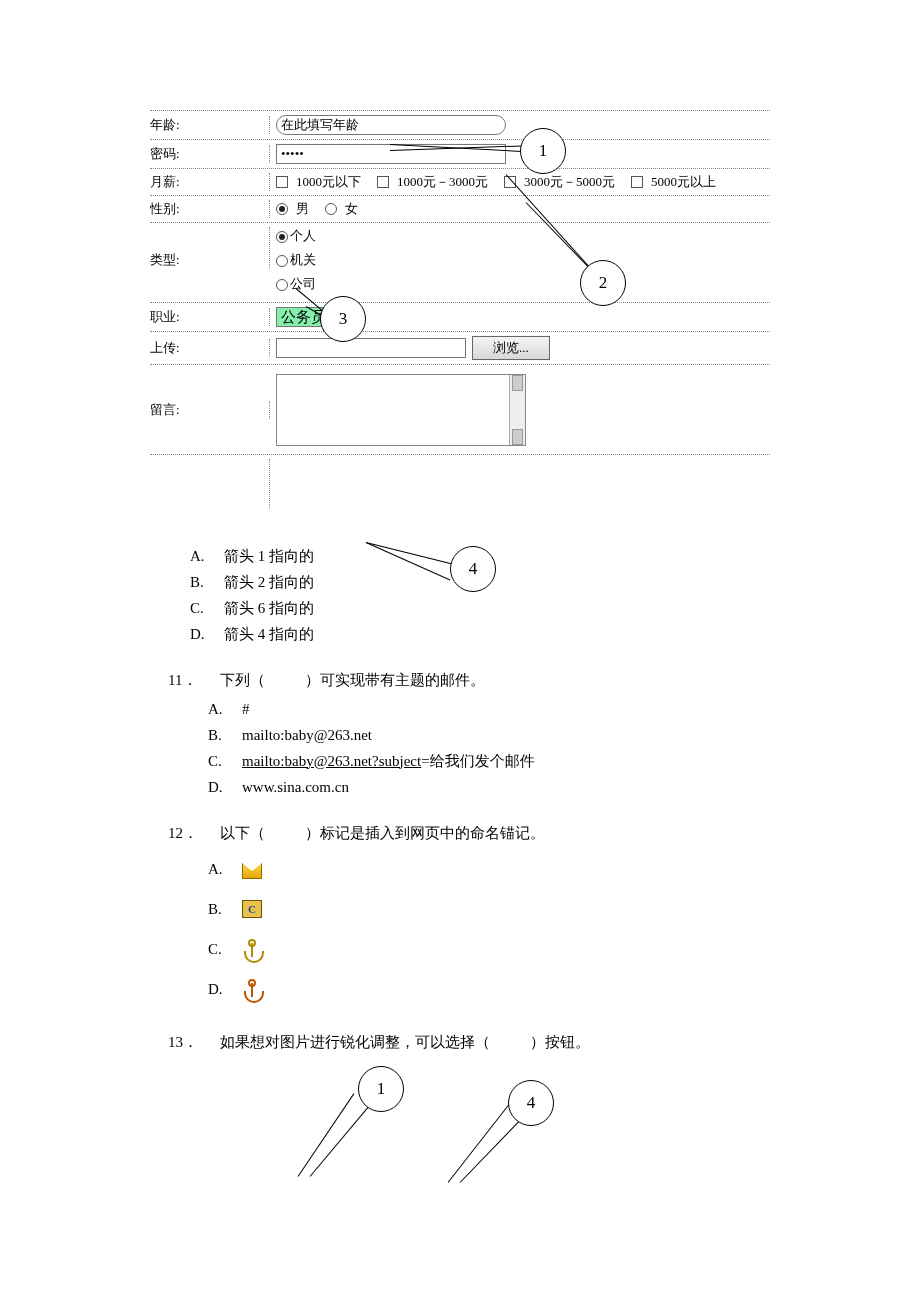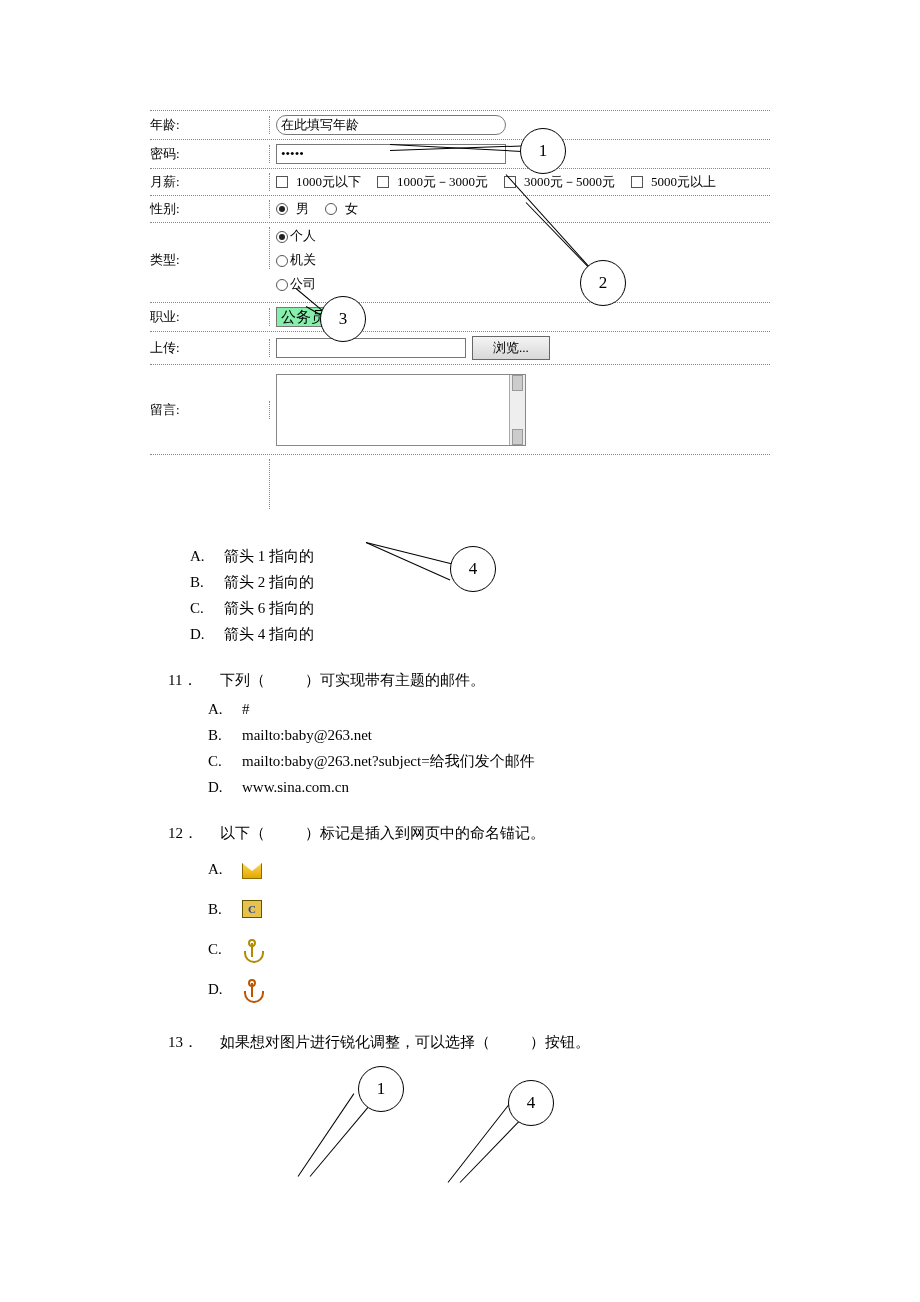--- a/index.html
+++ b/index.html
@@ -333,21 +333,21 @@
       <div class="opt-line">
           <span class="opt-letter">A.</span>
           <span>#</span>
         </div>
       <div class="opt-line">
           <span class="opt-letter">B.</span>
           <span>mailto:baby@263.net</span>
         </div>
       <div class="opt-line">
           <span class="opt-letter">C.</span>
-          <span><span style="">mailto:baby@263.net?subject</span><span>=给我们发个邮件</span></span>
+          <span><span style="text-decoration:underline">mailto:baby@263.net?subject</span><span>=给我们发个邮件</span></span>
         </div>
       <div class="opt-line">
           <span class="opt-letter">D.</span>
           <span>www.sina.com.cn</span>
         </div>
     </div>
   </div>
 
   <div class="q-block">
     <div class="q-head">

